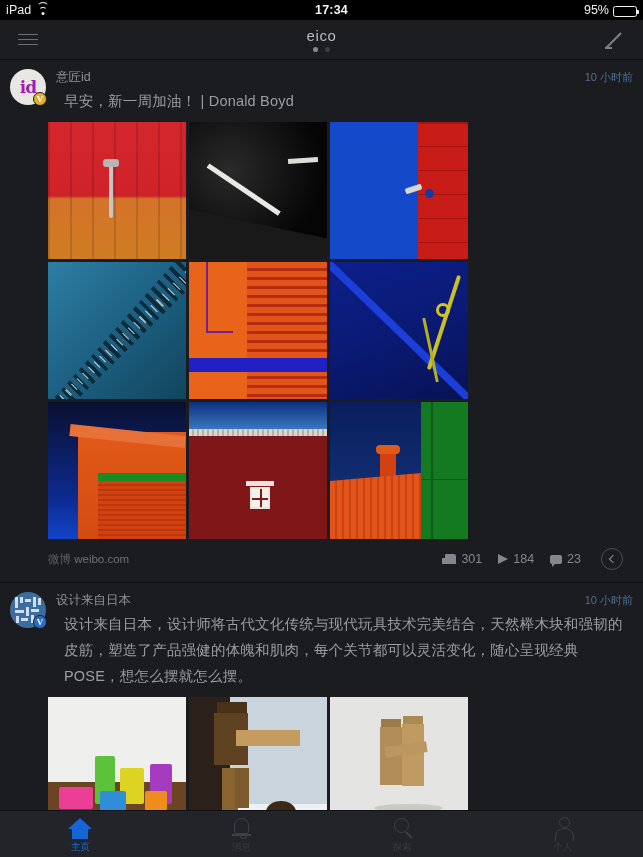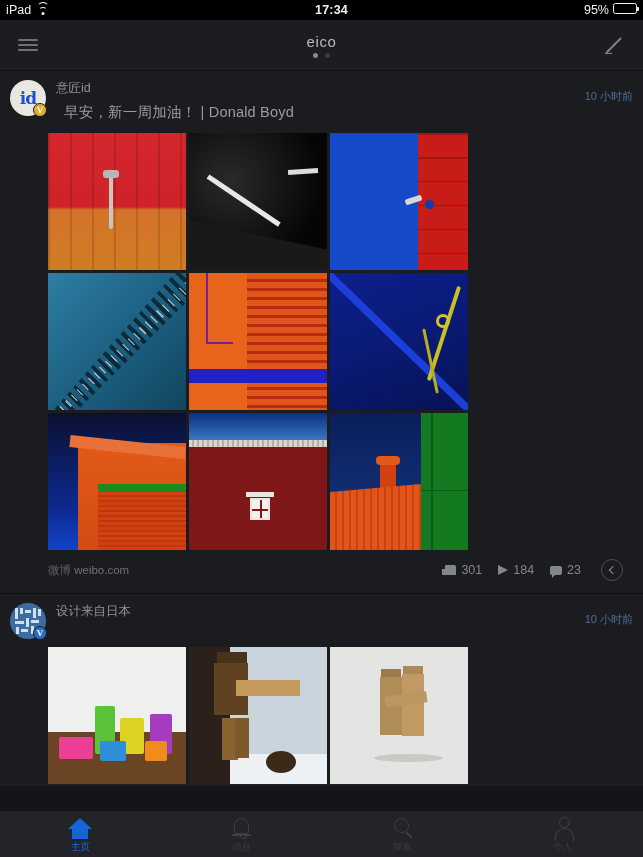--- a/index.html
+++ b/index.html
@@ -28,35 +28,35 @@
   }
   .wifi-icon i:nth-child(1) { width: 13px; height: 13px; }
   .wifi-icon i:nth-child(2) { width: 8px; height: 8px; }
   .wifi-icon i:nth-child(3) {
     width: 3px; height: 3px; background: #f2f2f2; border: 0; border-radius: 50%;
   }
   .sb-time {
     position: absolute; left: 0; right: 0; text-align: center;
     font-size: 12.5px; font-weight: bold; letter-spacing: .2px; padding-left: 20px;
   }
-  .sb-right { margin-left: auto; display: flex; align-items: flex-start; gap: 4px; z-index: 2; }
+  .sb-right { margin-left: auto; display: flex; align-items: flex-end; gap: 4px; z-index: 2; }
   .sb-batt-pct { font-size: 12.5px; }
   .batt {
     width: 24px; height: 11px; border: 1.3px solid #f2f2f2; border-radius: 2.5px;
     position: relative; padding: 1.2px;
   }
   .batt::after {
     content: ""; position: absolute; right: -3.4px; top: 3px;
     width: 2px; height: 4px; background: #f2f2f2; border-radius: 0 1px 1px 0;
   }
   .batt-fill { height: 100%; background: #f2f2f2; border-radius: 1px; }
 
   
   .navbar {
-    height: 51px; background: #1c1d21;
+    height: 40px; background: #1c1d21;
     display: flex; align-items: center; position: relative;
     border-bottom: 1px solid #0e0f12;
   }
   .nav-btn {
     width: 56px; height: 40px; display: flex; align-items: center;
     justify-content: center; cursor: pointer;
   }
   .hamburger { width: 20px; }
   .hamburger span {
     display: block; height: 1.6px; background: #6d7076; margin: 3.6px 0; border-radius: 1px;
@@ -86,39 +86,39 @@
   .post { background: #1b1c20; position: relative; padding-bottom: 2px; }
   .post + .post { border-top: 1px solid #101114; }
   .post-head { display: flex; align-items: flex-start; padding: 9px 10px 0 10px; }
   .avatar-wrap { width: 36px; height: 36px; position: relative; flex: 0 0 36px; }
   .avatar {
     width: 36px; height: 36px; border-radius: 50%; overflow: hidden;
     display: flex; align-items: center; justify-content: center; position: relative;
   }
   .avatar-a { background: #e9e7e2; }
   .avatar-a .mark {
-    font-size: 17px; font-weight: bold; color: #1d4ed8; letter-spacing: -1px;
+    font-size: 17px; font-weight: bold; color: #a21caf; letter-spacing: -1px;
     font-family: "DejaVu Serif", serif;
   }
   .avatar-b { background: #3d6d9e; }
   .seal { width: 28px; height: 28px; position: relative; }
   .seal .cell { position: absolute; background: #cfe0f2; }
   .vbadge {
     position: absolute; right: -1px; bottom: -1px; width: 14px; height: 14px;
     border-radius: 50%; color: #fff; font-size: 9px; font-weight: bold;
     display: flex; align-items: center; justify-content: center;
     border: 1.5px solid #1b1c20; font-family: "Liberation Serif", serif;
   }
   .vbadge.gold { background: #e0b02a; }
   .vbadge.blue { background: #2a6fc4; }
 
   .post-meta { flex: 1; padding-left: 10px; padding-top: 1px; position: relative; }
   .post-user { color: #8e9197; font-size: 12.5px; line-height: 15px; }
   .post-time {
-    position: absolute; right: 0; top: 9px;
+    position: absolute; right: 0; top: 1px;
     color: #4e6f93; font-size: 11px; line-height: 15px;
   }
   .post-text {
     color: #9a9da3; font-size: 14.5px; line-height: 26px;
     padding: 3px 12px 0 12px; letter-spacing: .2px;
   }
   .post-text.offset { padding-left: 64px; padding-right: 14px; margin-top: -20px; }
 
   
   .grid { padding: 8px 0 0 48px; display: flex; flex-wrap: wrap; gap: 3px; width: 471px; }
@@ -532,20 +532,21 @@
               <span class="cell" style="left:22px;top:20px;width:5px;height:3px"></span>
             </div>
           </div>
           <span class="vbadge blue">V</span>
         </div>
         <div class="post-meta">
           <div class="post-user">设计来自日本</div>
           <div class="post-time">10 小时前</div>
         </div>
       </div>
+      <div class="post-text offset">设计来自日本，设计师将古代文化传统与现代玩具技术完美结合，天然榉木块和强韧的皮筋，塑造了产品强健的体魄和肌肉，每个关节都可以灵活变化，随心呈现经典POSE，想怎么摆就怎么摆。</div>
 
       <div class="grid">
         <div class="tile p1">
           <div class="toy pink"></div>
             <div class="toy grn"></div>
             <div class="toy yel"></div>
           <div class="toy blu"></div>
             <div class="toy pur"></div>
             <div class="toy org"></div>
         </div>

